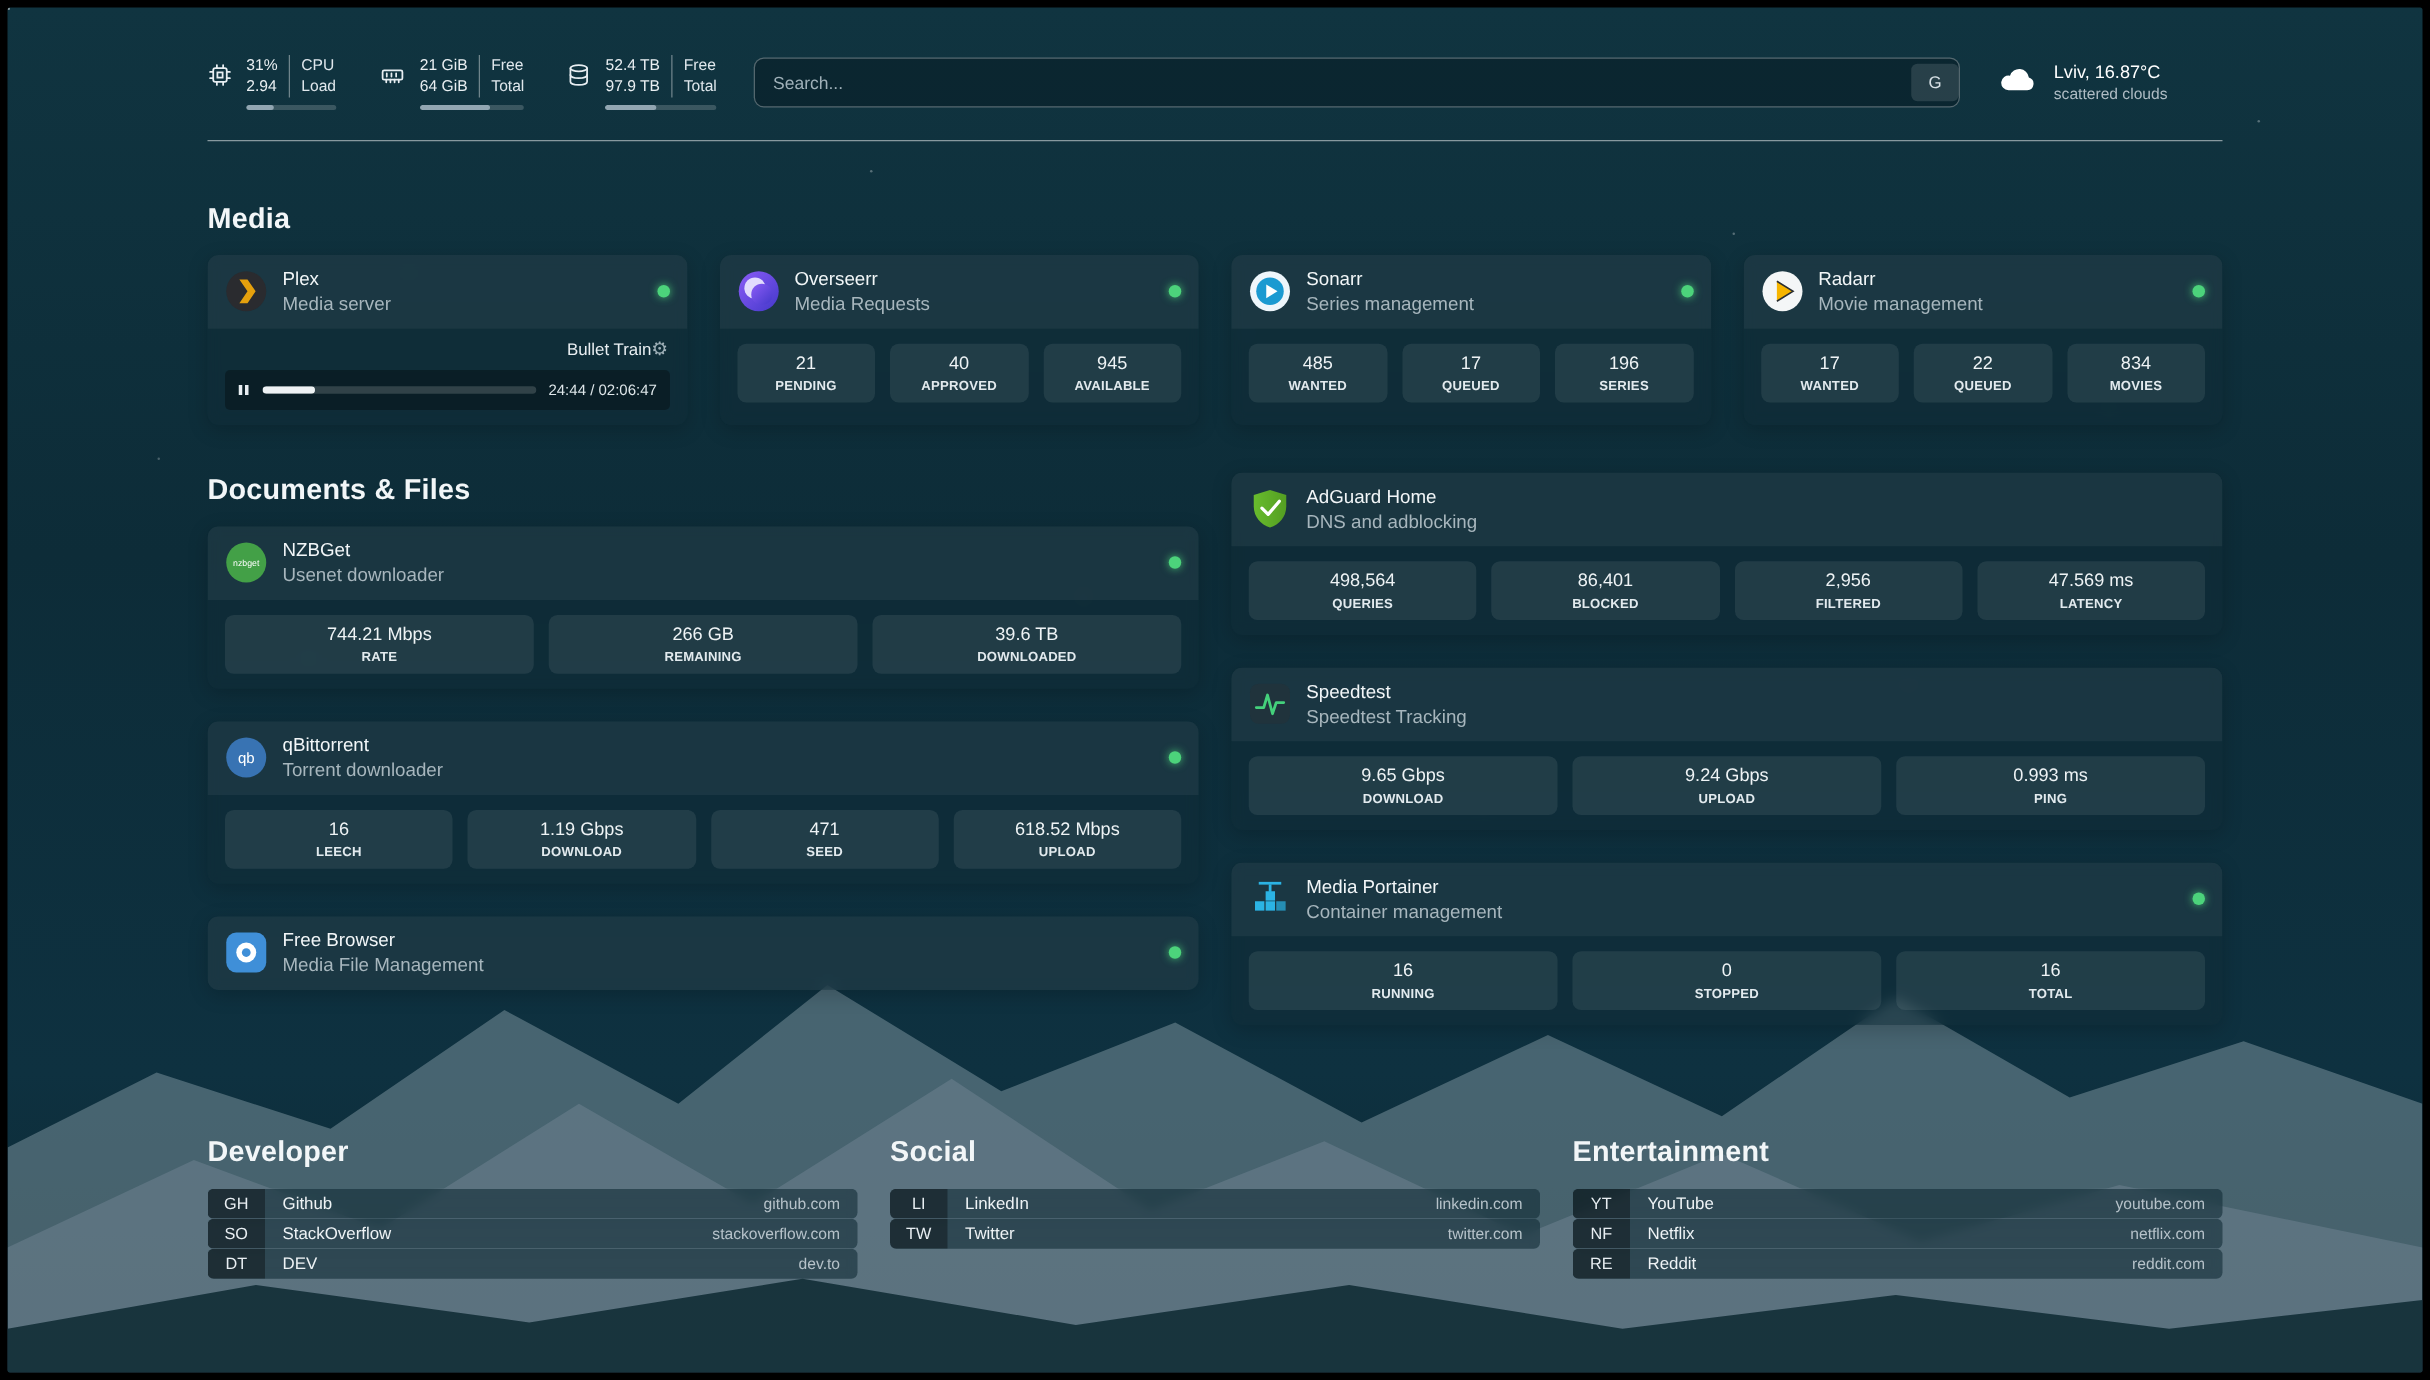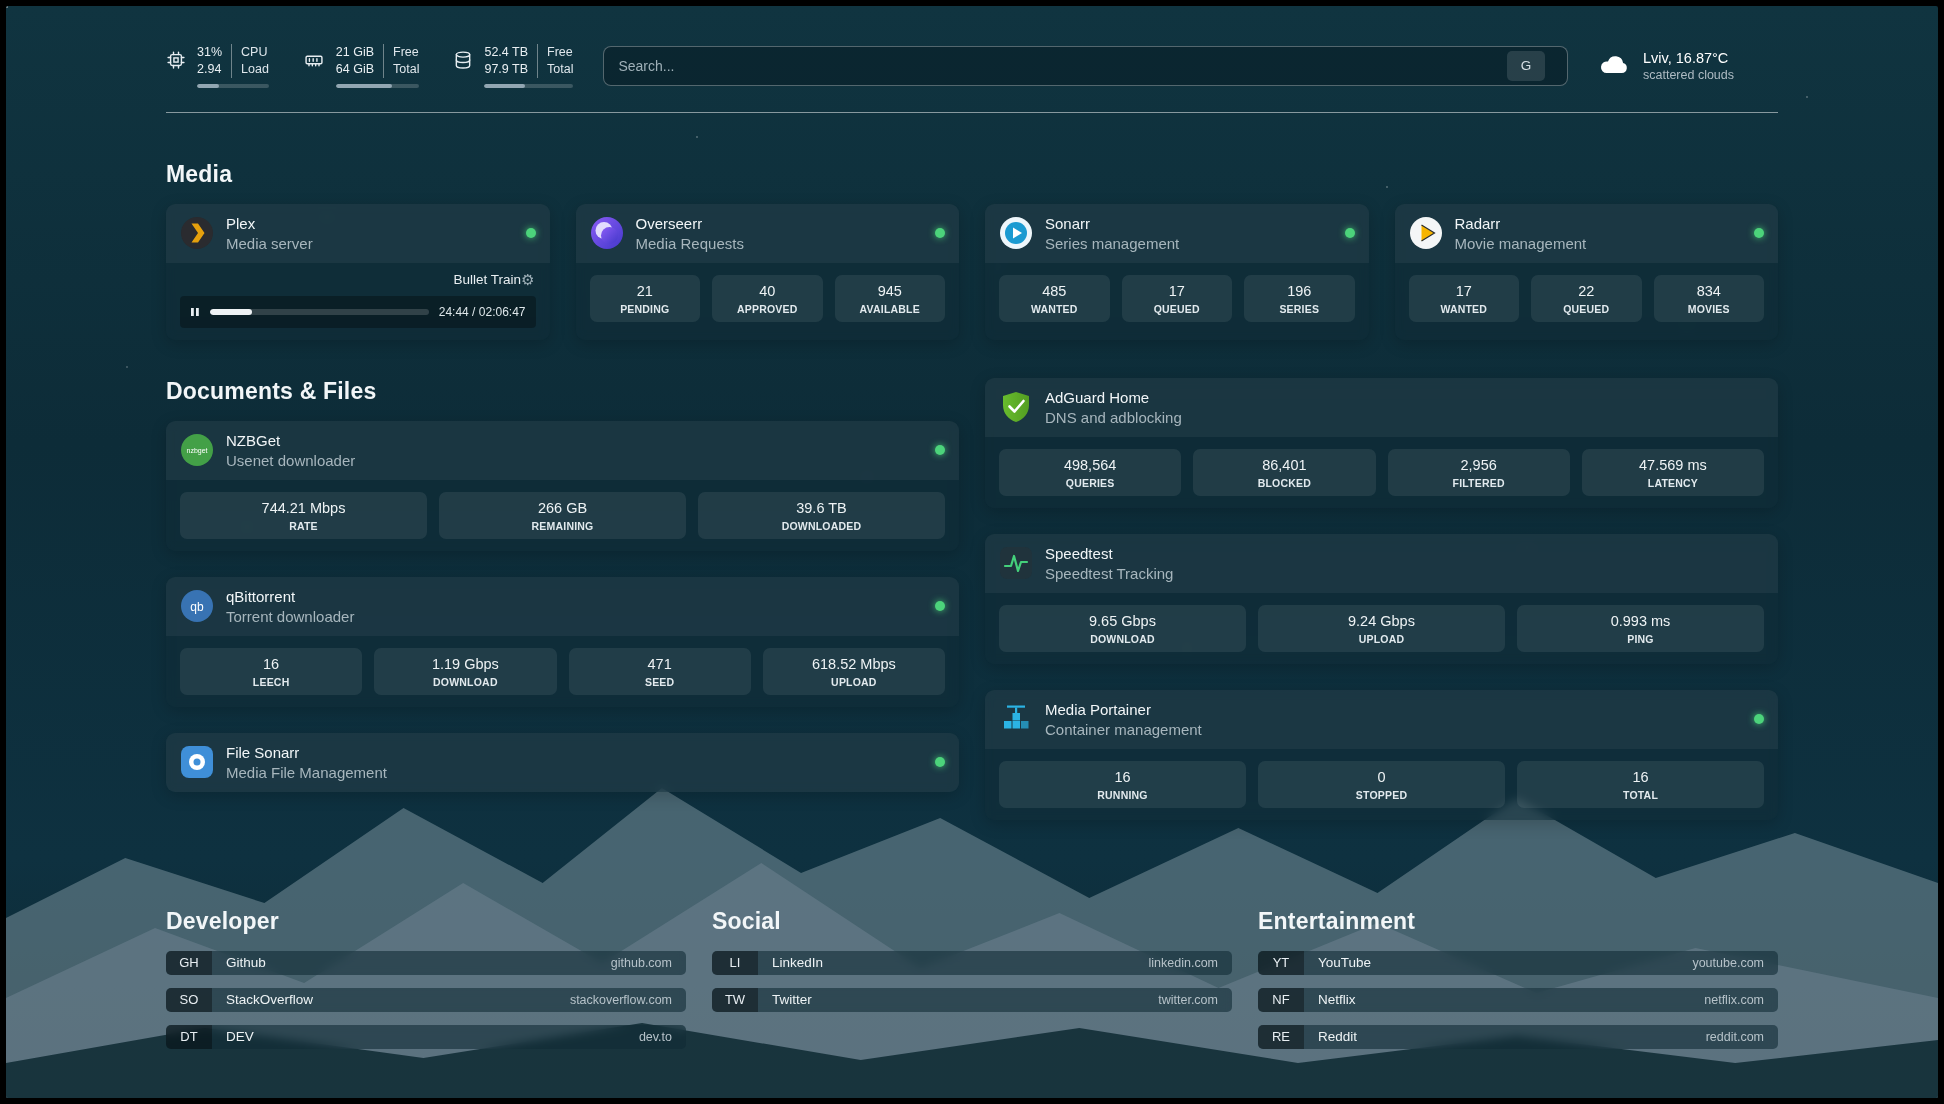--- a/index.html
+++ b/index.html
@@ -36,21 +36,21 @@
   .w-body { display: flex; flex-direction: column; }
   .w-rows { display: flex; font-size: 12.5px; color: #e9eff2; line-height: 1.35; }
   .w-col { display: flex; flex-direction: column; }
   .w-col.labs { border-left: 1px solid rgba(255,255,255,.4); padding-left: 9px; margin-left: 9px; color: #dfe7ec; }
   .w-bar { height: 4px; background: rgba(255,255,255,.18); border-radius: 2px; margin-top: 6px; overflow: hidden; }
   .w-fill { height: 100%; background: #92a6b2; border-radius: 2px; }
 
   .searchbox {
     flex: 1; display: flex; align-items: center; height: 40px;
     background: rgba(8,28,36,.55); border: 1px solid rgba(255,255,255,.3);
-    border-radius: 8px; padding-right: 22px;
+    border-radius: 8px; padding-right: 0;
   }
   .searchbox input {
     flex: 1; background: transparent; border: none; outline: none;
     color: #e8eef2; font-size: 14px; padding: 0 14px; font-family: inherit;
   }
   .searchbox input::placeholder { color: #9fb0b8; }
   .search-btn {
     width: 38px; height: 30px; background: rgba(255,255,255,.12); border: none;
     border-radius: 5px; color: #d7e0e5; font-size: 13.5px; cursor: pointer;
     display: flex; align-items: center; justify-content: center; font-family: inherit;
@@ -97,21 +97,21 @@
     border-radius: 4px; height: 22px; padding: 16px 10px; font-size: 12px; color: #dfe7ea;
   }
   .plex-track { flex: 1; height: 6px; background: rgba(255,255,255,.16); border-radius: 3px; overflow: hidden; }
   .plex-fill { height: 100%; background: #eef2f4; border-radius: 3px; }
   .plex-time { white-space: nowrap; }
   .pause-btn { display: flex; cursor: pointer; }
 
   
   .bm-row {
     display: flex; align-items: center; background: rgba(16,43,54,.6);
-    border-radius: 5px; height: 24px; margin-bottom: 13px; overflow: hidden;
+    border-radius: 5px; height: 24px; overflow: hidden;
     backdrop-filter: blur(4px); cursor: pointer;
   }
   .bm-abbr {
     width: 46px; align-self: stretch; background: rgba(0,0,0,.35); color: #e8eef2;
     display: flex; align-items: center; justify-content: center; font-size: 13px; flex: 0 0 auto;
   }
   .bm-name { padding-left: 14px; font-size: 13.5px; color: #eef3f5; text-align: right; }
   .bm-url { margin-left: auto; padding-right: 14px; font-size: 12.5px; color: #b6c2c9; }
 </style>
 </head>
@@ -436,21 +436,21 @@
         <div class="card">
           <div class="card-head">
             <span class="svc-icon">
               <svg viewBox="0 0 34 34">
                   <rect x="1" y="1" width="32" height="32" rx="8" fill="#3f8fd8"></rect>
                   <circle cx="17" cy="17" r="8" fill="#ffffff"></circle>
                   <circle cx="17" cy="17" r="3.5" fill="#3f8fd8"></circle>
                 </svg>
             </span>
             <div>
-              <div class="svc-name">File Sonarr</div>
+              <div class="svc-name">Free Browser</div>
               <div class="svc-sub">Media File Management</div>
             </div>
             <span class="status-dot"></span>
           </div>
         </div>
       </div>
 
       <div class="col">
 
         <div class="card">

